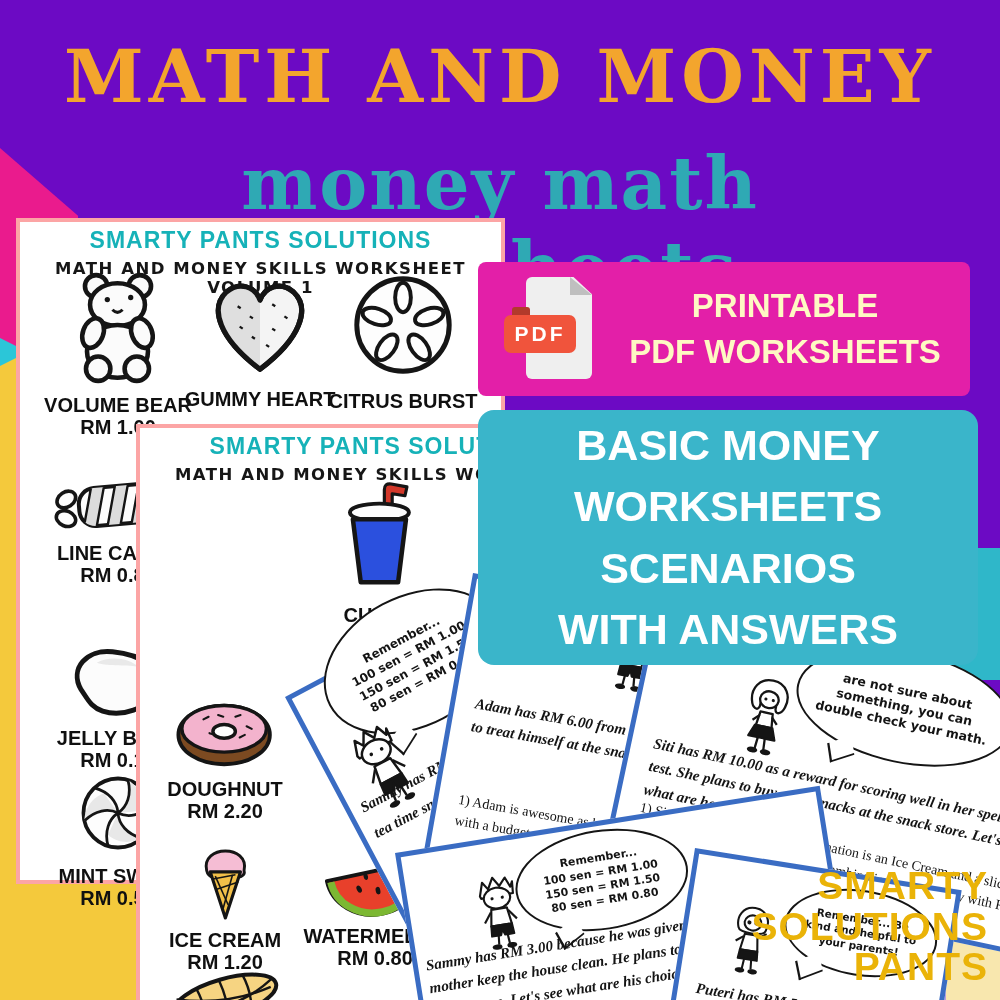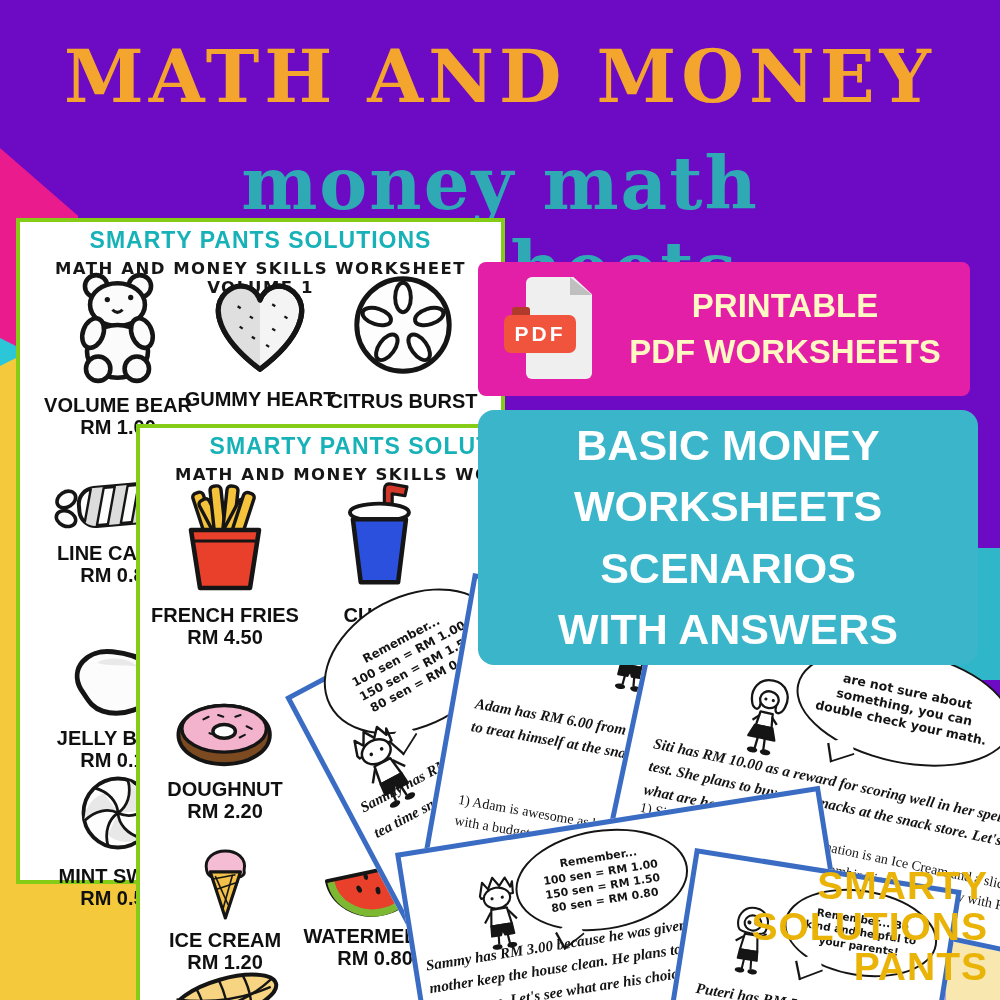--- a/index.html
+++ b/index.html
@@ -8,21 +8,21 @@
   .shape{position:absolute}
 
   
   .hdr{position:absolute;left:0;top:0;width:100%;text-align:center;z-index:4}
   .hdr-title{margin-top:34px;font-family:"DejaVu Serif",serif;font-weight:700;font-size:72px;
              letter-spacing:5px;color:#F3A52D}
   .hdr-sub{margin-top:22px;font-family:"DejaVu Serif",serif;font-weight:700;font-size:72px;
            letter-spacing:2px;color:#2FA9B4}
 
   
-  .page{position:absolute;background:#fff;border:4px solid #84cc16}
+  .page{position:absolute;background:#fff;border:4px solid #fca5a5}
   .page1{left:16px;top:218px;width:481px;height:658px;z-index:5}
   .page2{left:136px;top:424px;width:481px;height:700px;z-index:6}
   .brand{margin-top:5px;text-align:center;font-weight:700;font-size:23px;letter-spacing:1px;color:#16B2B8}
   .wtitle{margin-top:5px;text-align:center;font-family:"DejaVu Sans",sans-serif;font-weight:700;
           font-size:16.5px;letter-spacing:1.5px;color:#161616}
   .cell{position:absolute;width:160px;text-align:center}
   .cell svg{display:block;margin:0 auto}
   .iname{font-weight:800;font-size:20px;line-height:1.1;color:#101010;margin-top:6px;white-space:nowrap}
   .iprice{font-weight:800;font-size:20px;line-height:1.1;color:#101010;white-space:nowrap}
 
@@ -237,36 +237,20 @@
       </svg>
       <div class="iname">MINT SWIRL</div>
       <div class="iprice">RM 0.50</div>
     </div>
   </div>
 
   <div class="page page2">
     <div class="brand">SMARTY PANTS SOLUTIONS</div>
     <div class="wtitle">MATH AND MONEY SKILLS WORKSHEET</div>
 
-    <div class="cell" style="left:5px;top:50px">
-      <svg width="120" height="120" viewBox="0 0 120 120" stroke="#151515" stroke-linejoin="round">
-        <g fill="#F5C33B" stroke-width="3.4">
-          <rect x="33" y="14" width="11" height="42" rx="4" transform="rotate(-18 38 35)"></rect>
-          <rect x="41" y="20" width="11" height="38" rx="4" transform="rotate(-28 46 39)"></rect>
-          <rect x="47" y="8" width="11" height="46" rx="4" transform="rotate(-6 52 31)"></rect>
-          <rect x="60" y="8" width="11" height="46" rx="4" transform="rotate(6 65 31)"></rect>
-          <rect x="66" y="20" width="11" height="38" rx="4" transform="rotate(28 71 39)"></rect>
-          <rect x="73" y="14" width="11" height="42" rx="4" transform="rotate(18 78 35)"></rect>
-        </g>
-        <path d="M26,52 L94,52 L85,110 L35,110 Z" fill="#E8402B" stroke-width="4.6"></path>
-        <path d="M30,63 L90,63" fill="none" stroke-width="3"></path>
-      </svg>
-      <div class="iname">FRENCH FRIES</div>
-      <div class="iprice">RM 4.50</div>
-    </div>
 
     <div class="cell" style="left:155px;top:52px">
       <svg width="106" height="118" viewBox="0 0 105 120" stroke="#151515" stroke-linejoin="round">
         <path d="M62,28 L62,10 Q62,3 69,4 L85,7 L83,16 L70,14 L70,28 Z" fill="#D3382A" stroke-width="3.2"></path>
         <ellipse cx="57" cy="33" rx="30" ry="9" fill="#fcfcfc" stroke-width="4"></ellipse>
         <path d="M30,40 L84,40 L76,104 L38,104 Z" fill="#2B50DE" stroke-width="4.6"></path>
       </svg>
       <div class="iname">CUP O</div>
       <div class="iprice">R</div>
     </div>

